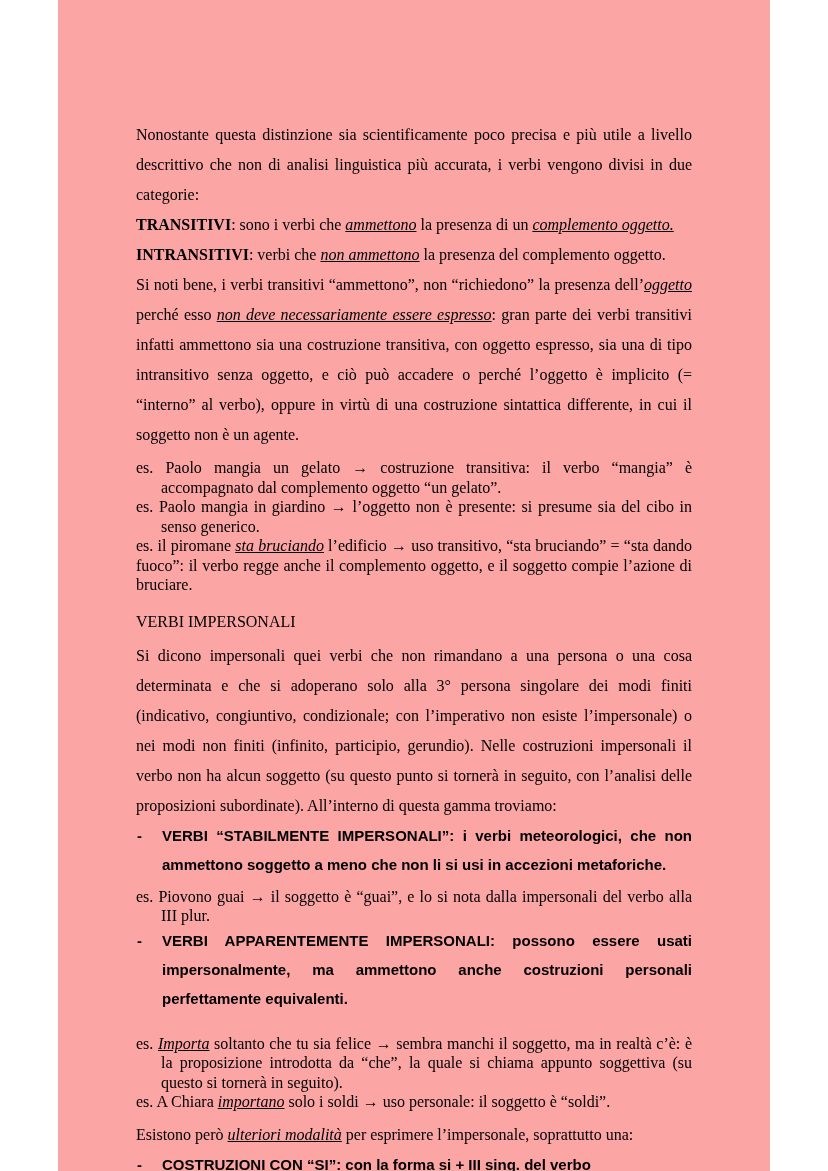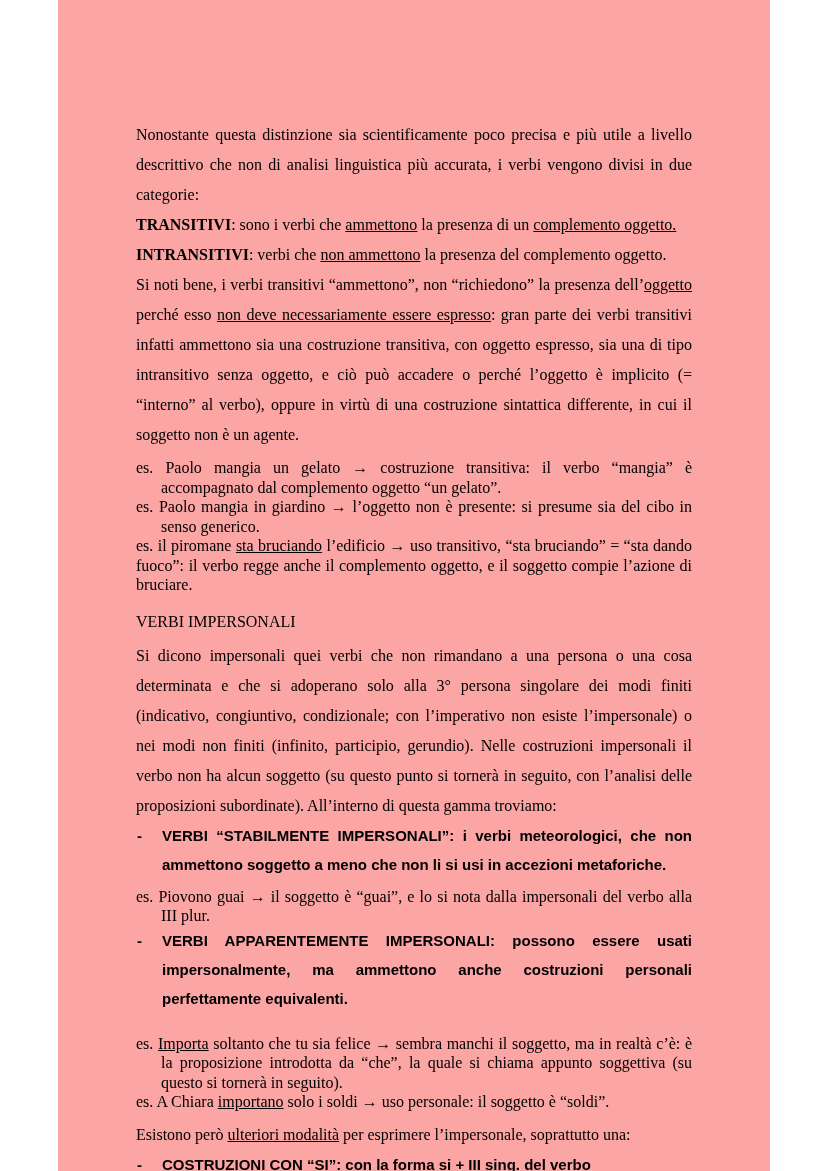--- a/index.html
+++ b/index.html
@@ -53,21 +53,21 @@
   .bullet .marker {
     position: absolute;
     left: 1px;
     top: 0;
   }
   .gap-sm { margin-top: 8px; }
   .gap-md { margin-top: 14px; }
   .gap-lg { margin-top: 21px; }
   .b { font-weight: bold; }
   .i { }
-  .u { text-decoration: underline; }
+  .u { text-decoration: underline; font-style: italic; }
   .footer {
     text-align: center;
     margin-top: 20px;
     line-height: 19px;
   }
 </style>
 </head>
 <body>
 
 <div class="page">

